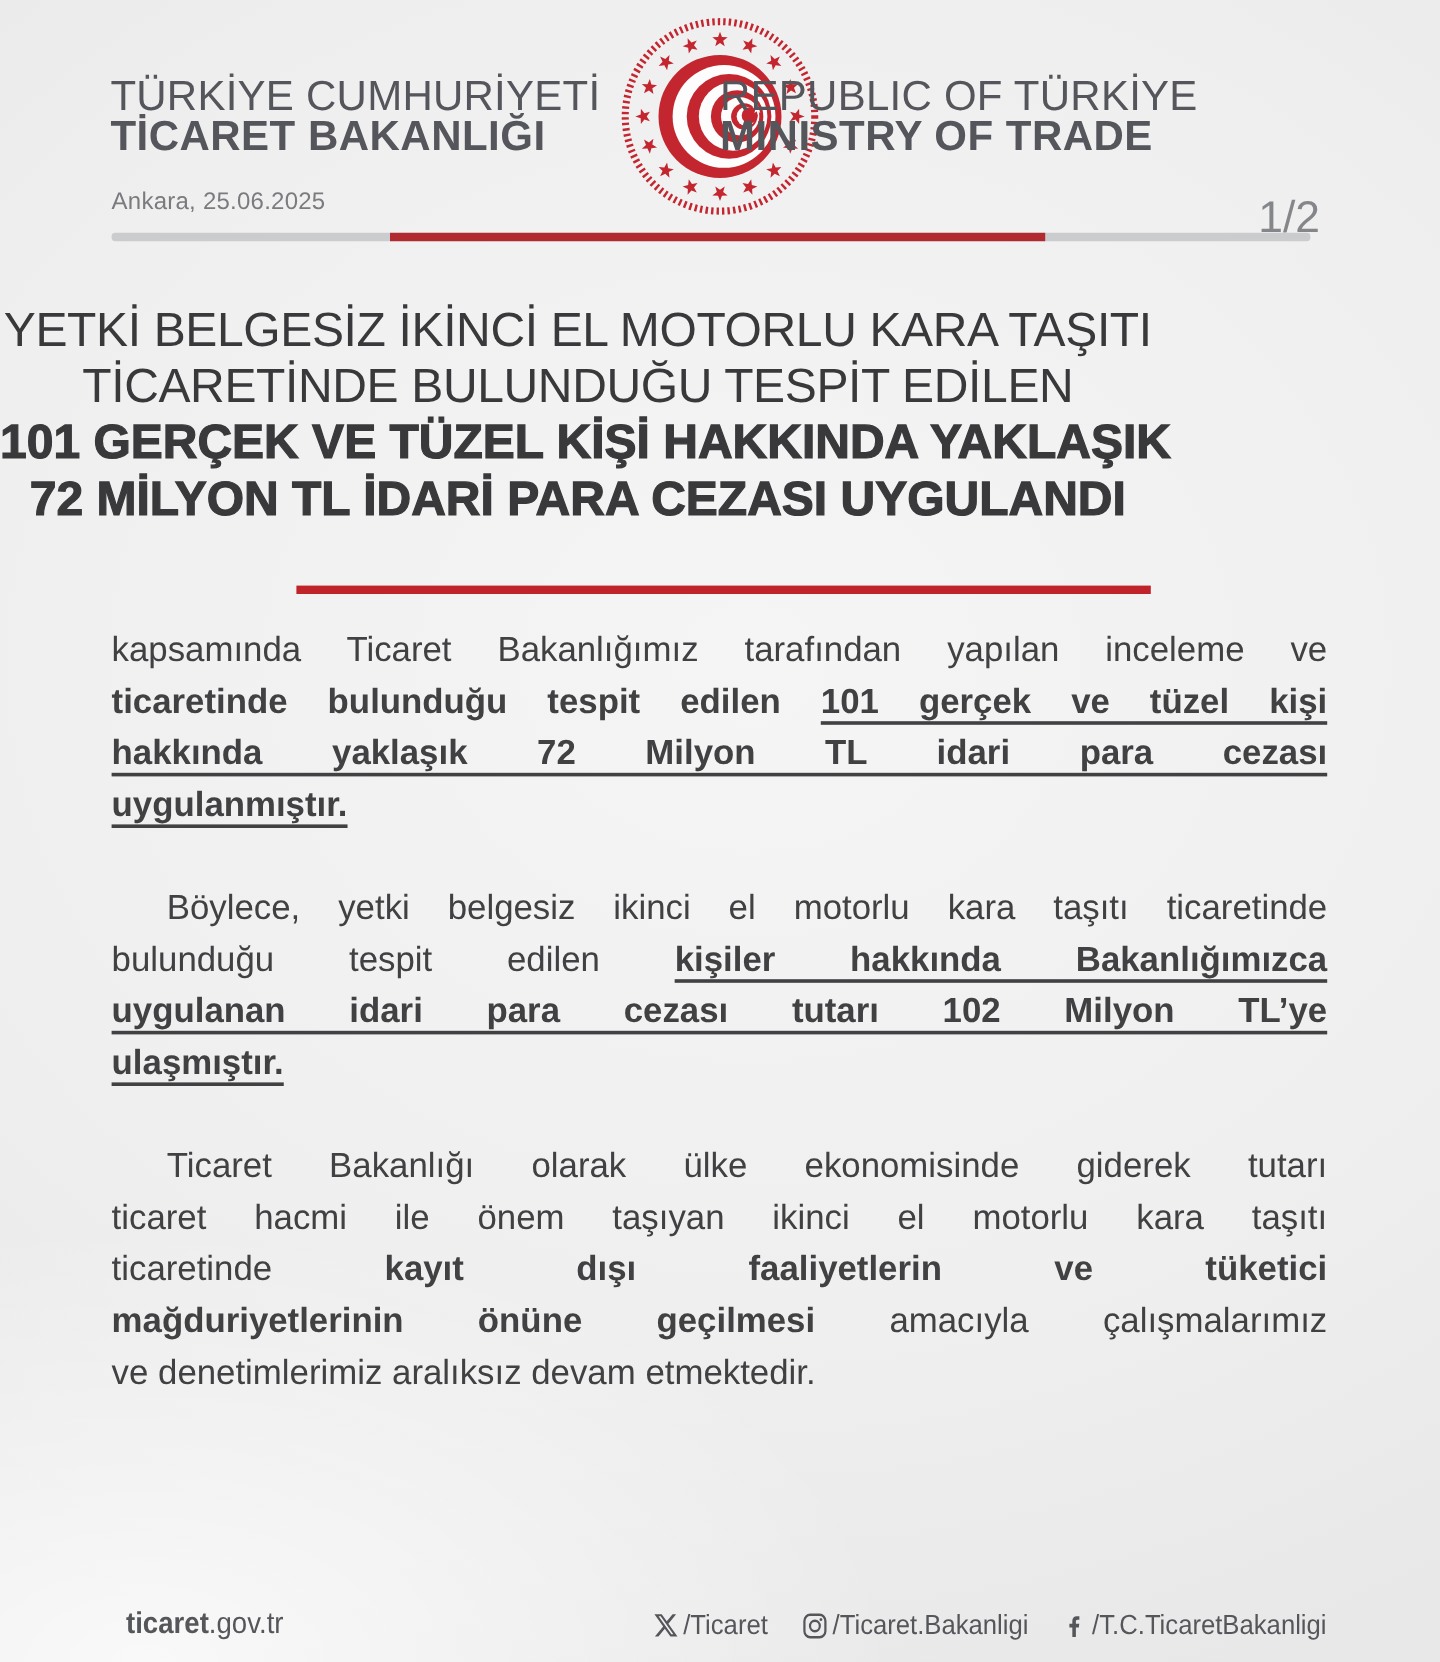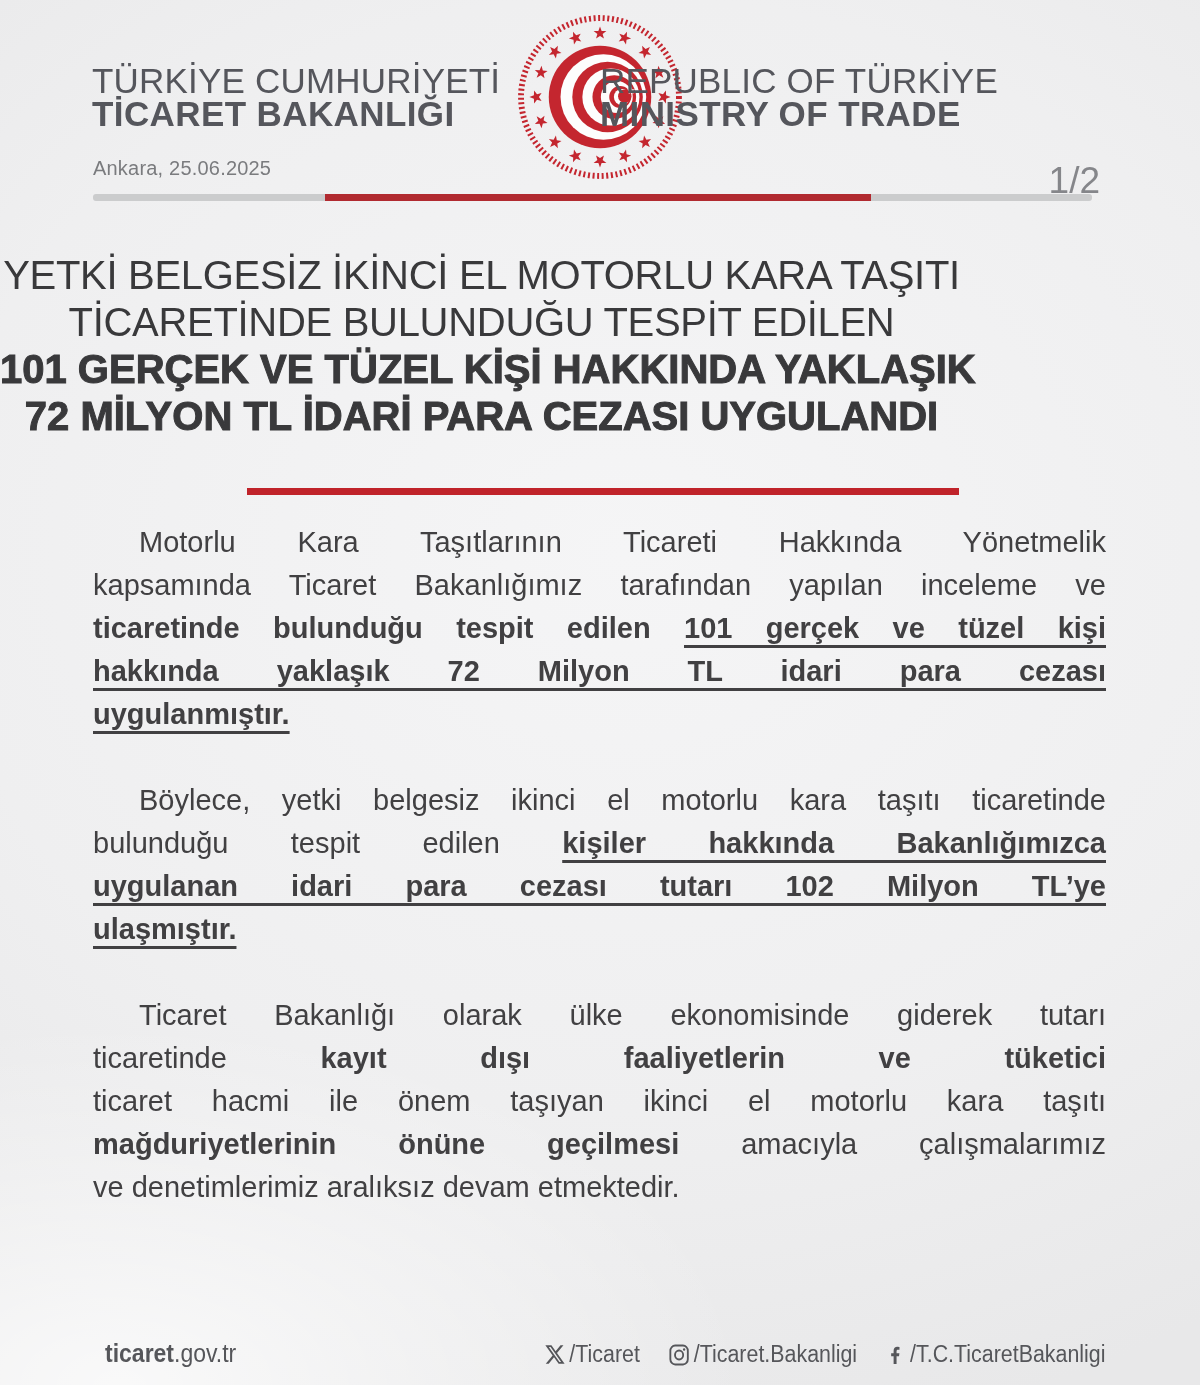--- a/index.html
+++ b/index.html
@@ -118,36 +118,35 @@
       <div class="tline">YETKİ BELGESİZ İKİNCİ EL MOTORLU KARA TAŞITI</div>
       <div class="tline">TİCARETİNDE BULUNDUĞU TESPİT EDİLEN</div>
       <div class="tline heavy">101 GERÇEK VE TÜZEL KİŞİ HAKKINDA YAKLAŞIK</div>
       <div class="tline heavy">72 MİLYON TL İDARİ PARA CEZASI UYGULANDI</div>
     </div>
 
   <div class="divider"></div>
 
   <div class="content">
       <div class="para">
-        <div class="line indent"><span class="seg">Motorlu Kara Taşıtlarının Ticareti Hakkında Yönetmelik</span></div>
         <div class="line"><span class="seg">kapsamında Ticaret Bakanlığımız tarafından yapılan inceleme ve</span></div>
         <div class="line"><span class="seg b">ticaretinde bulunduğu tespit edilen </span><span class="seg b u">101 gerçek ve tüzel kişi</span></div>
         <div class="line"><span class="seg b u">hakkında yaklaşık 72 Milyon TL idari para cezası</span></div>
         <div class="line last"><span class="seg b u">uygulanmıştır.</span></div>
       </div>
       <div class="para">
         <div class="line indent"><span class="seg">Böylece, yetki belgesiz ikinci el motorlu kara taşıtı ticaretinde</span></div>
         <div class="line"><span class="seg">bulunduğu tespit edilen </span><span class="seg b u">kişiler hakkında Bakanlığımızca</span></div>
         <div class="line"><span class="seg b u">uygulanan idari para cezası tutarı 102 Milyon TL’ye</span></div>
         <div class="line last"><span class="seg b u">ulaşmıştır.</span></div>
       </div>
       <div class="para">
         <div class="line indent"><span class="seg">Ticaret Bakanlığı olarak ülke ekonomisinde giderek tutarı</span></div>
+        <div class="line"><span class="seg">ticaret hacmi ile önem taşıyan ikinci el motorlu kara taşıtı</span></div>
         <div class="line"><span class="seg">ticaretinde </span><span class="seg b">kayıt dışı faaliyetlerin ve tüketici</span></div>
-        <div class="line"><span class="seg">ticaret hacmi ile önem taşıyan ikinci el motorlu kara taşıtı</span></div>
         <div class="line"><span class="seg b">mağduriyetlerinin önüne geçilmesi </span><span class="seg">amacıyla çalışmalarımız</span></div>
         <div class="line last"><span class="seg">ve denetimlerimiz aralıksız devam etmektedir.</span></div>
       </div>
     </div>
 
   <div class="footer">
     <div class="site"><span class="bold">ticaret</span><span>.gov.tr</span></div>
     <div class="socials">
       <div class="social-item">
         <span>

